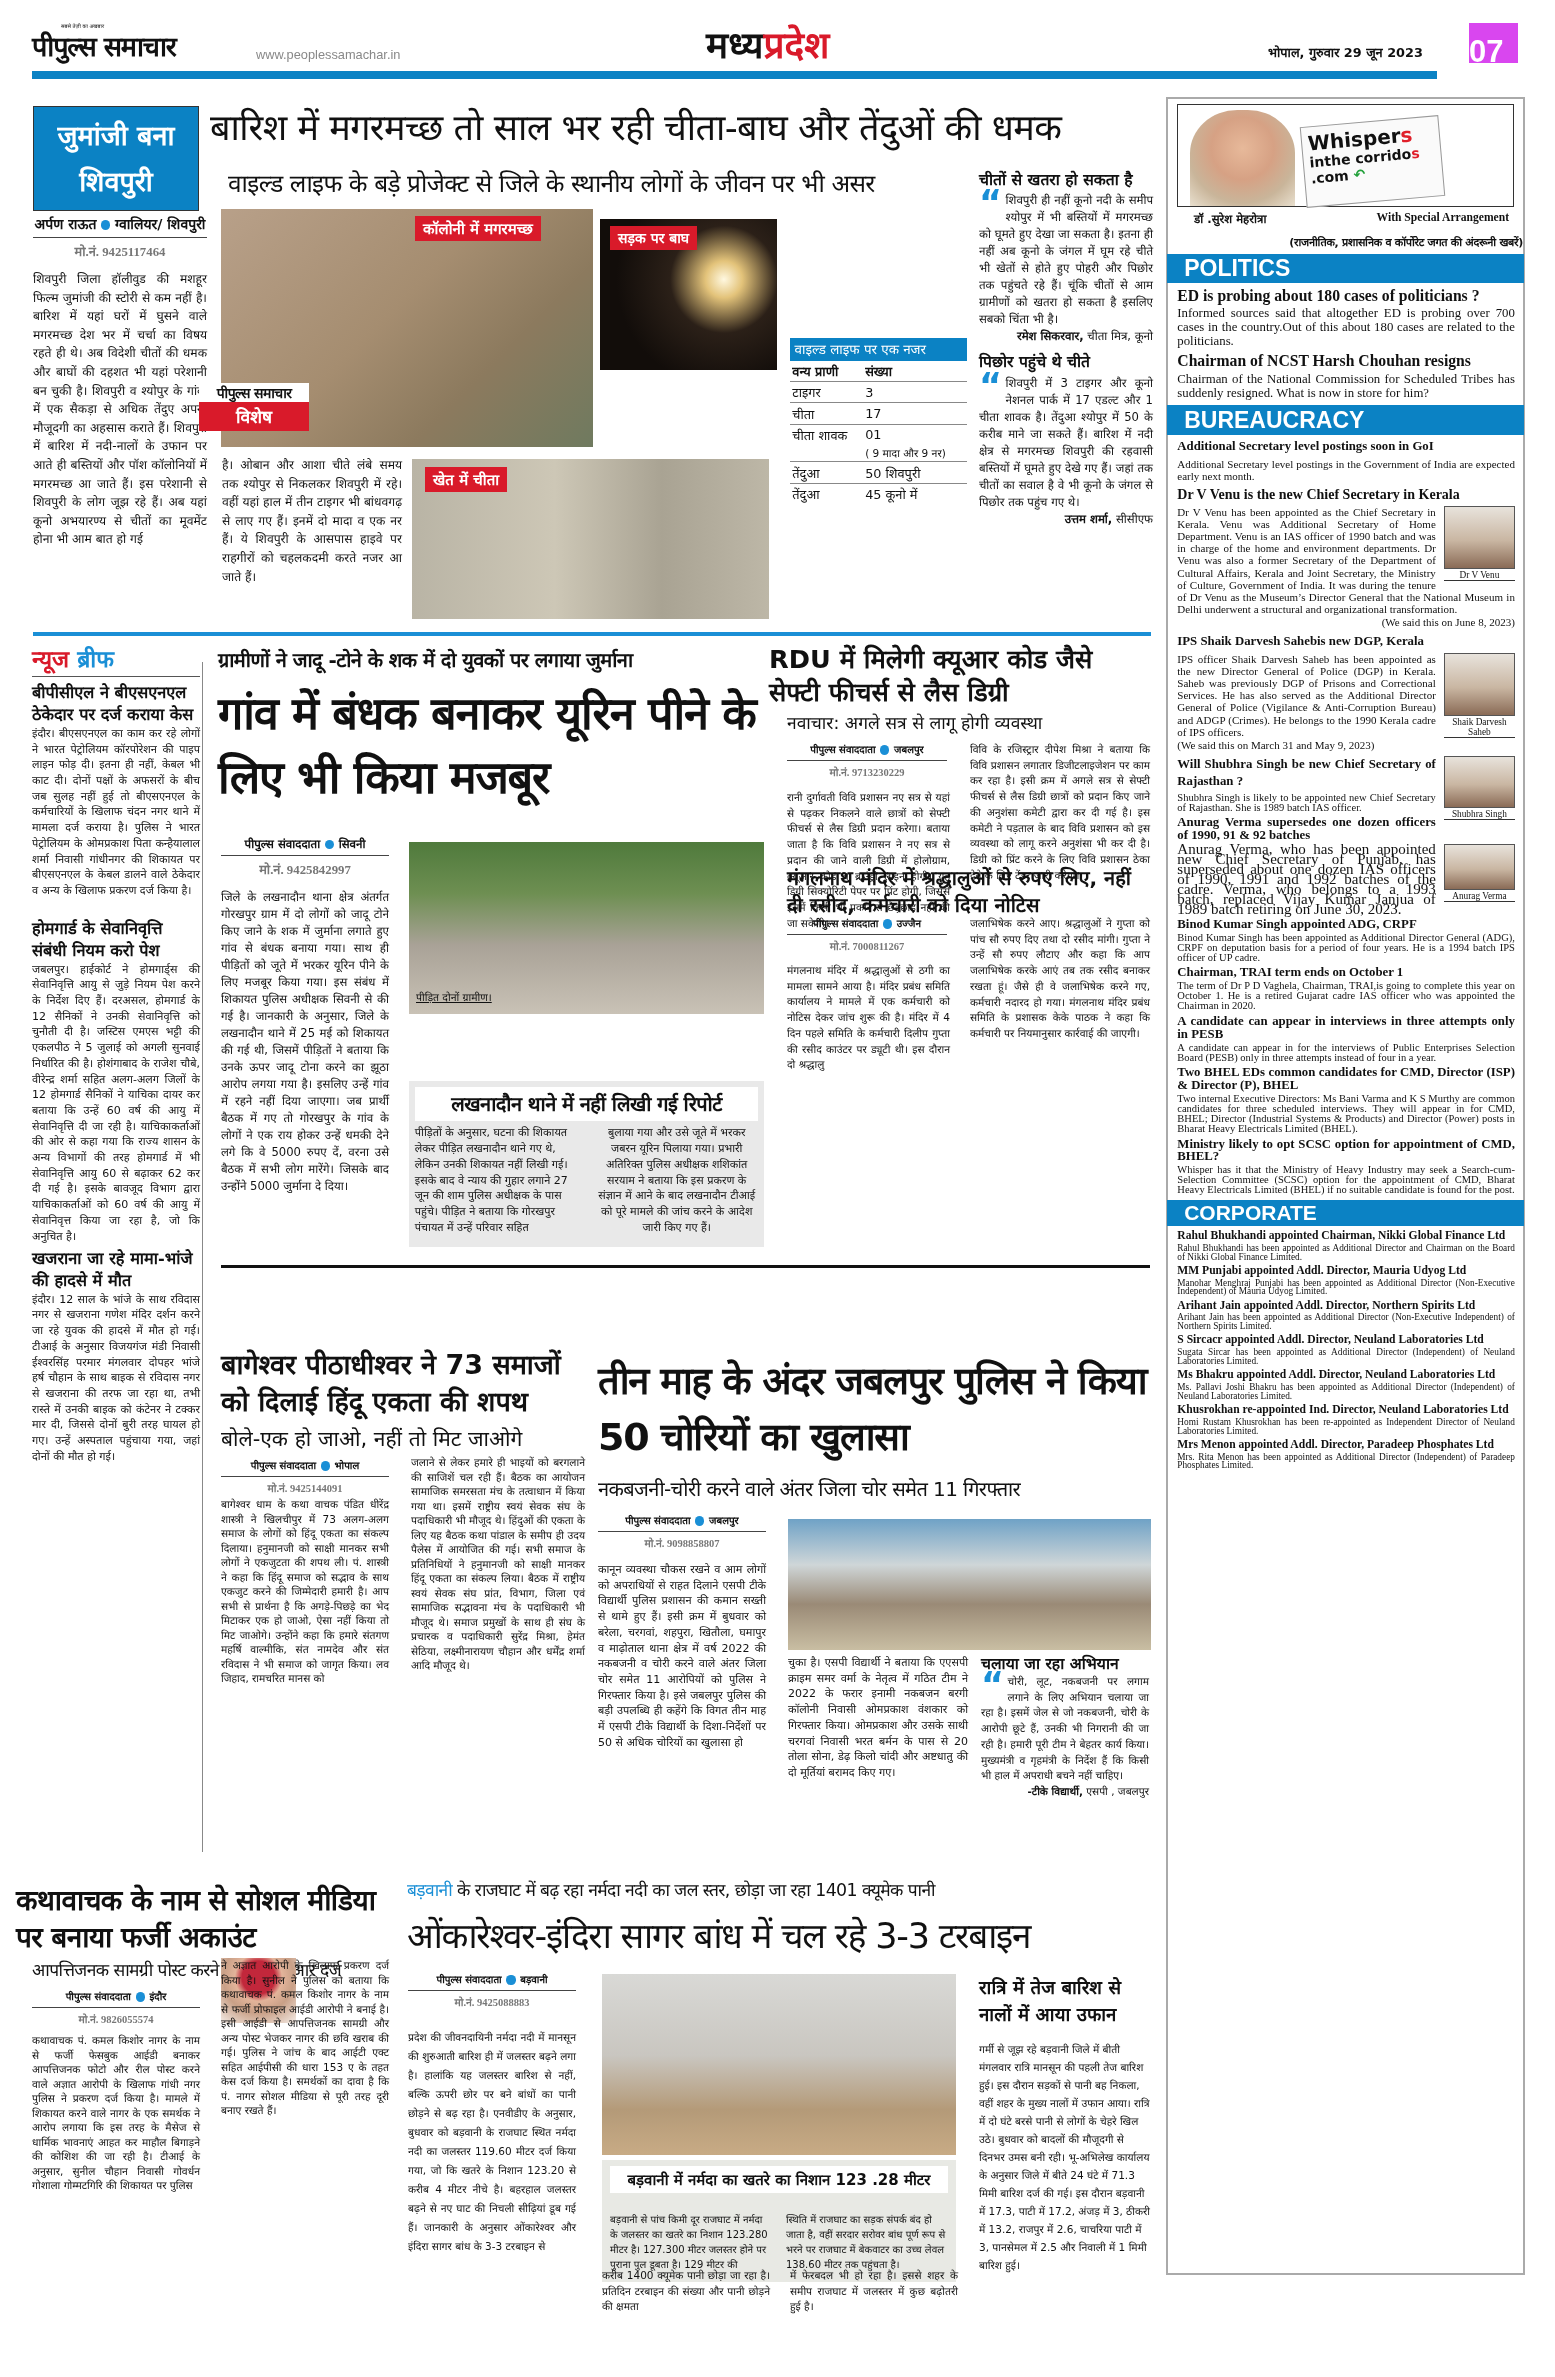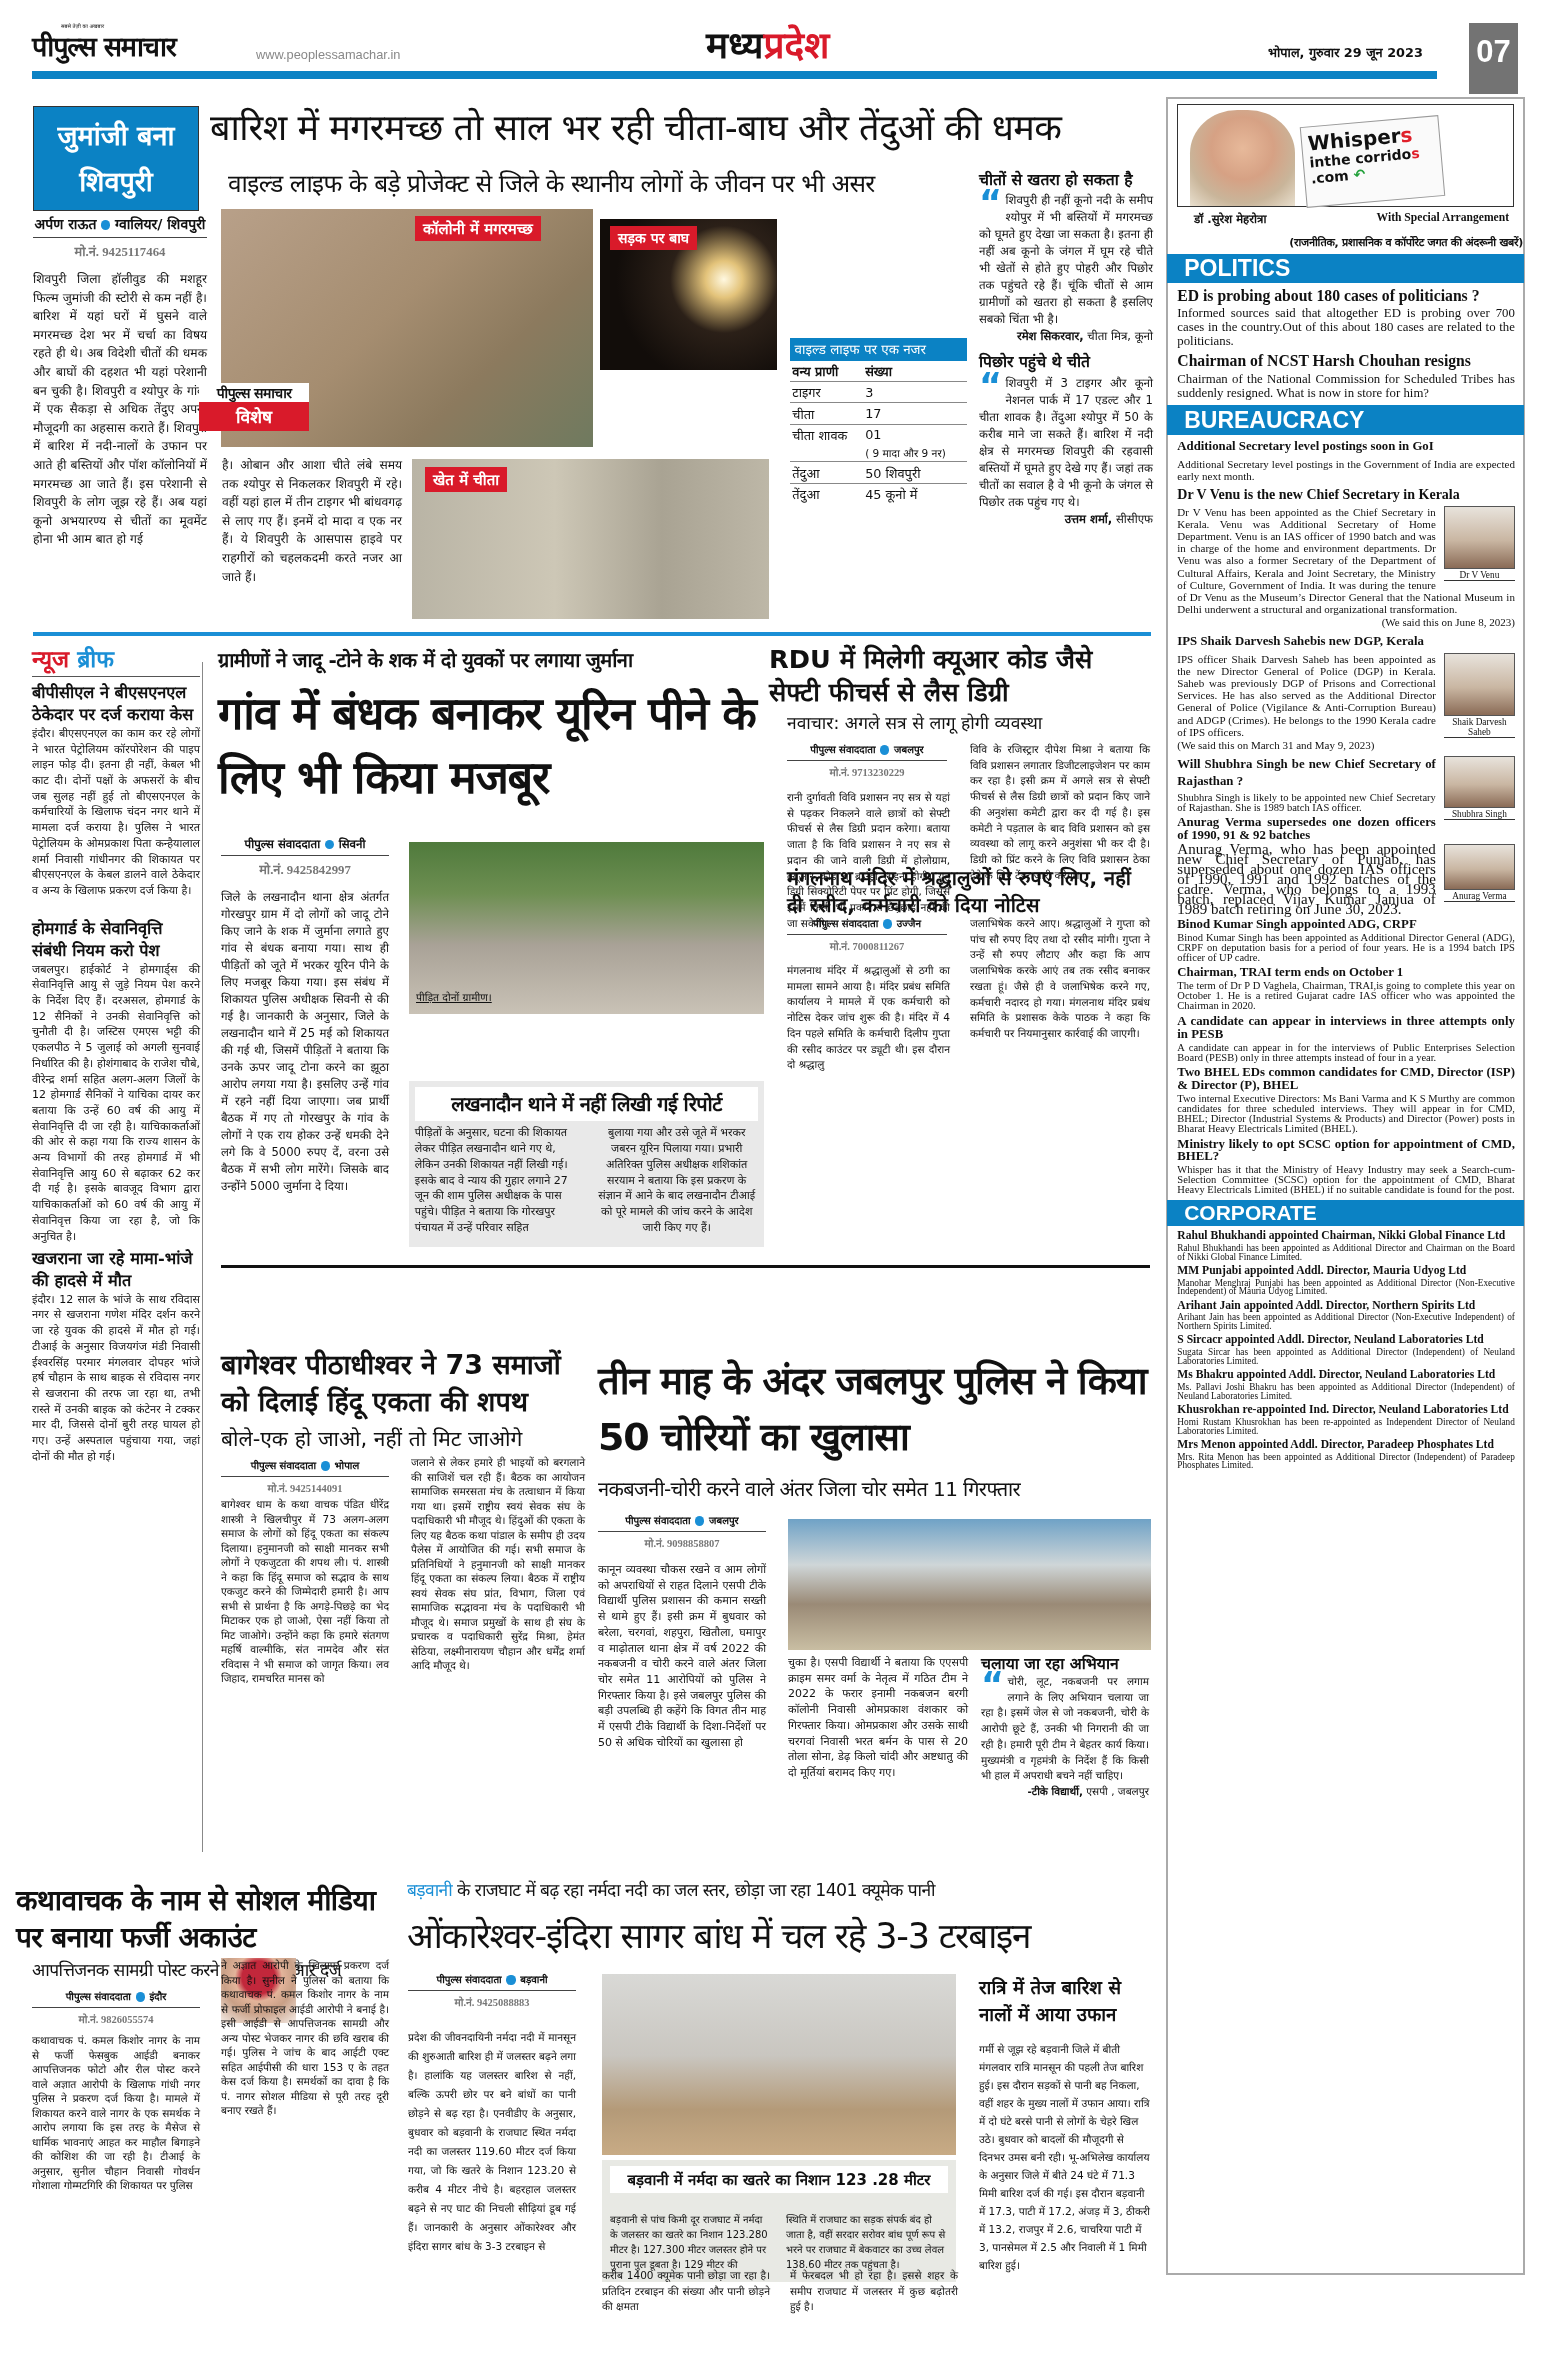--- a/index.html
+++ b/index.html
@@ -35,21 +35,21 @@
 <div class="abs" style="left:32px;top:17.4px;width:1521px;height:67px">
   <div class="abs" style="left:0;top:4.6px;width:221px">
     <div style="font-size:5.2px;margin-left:29px">सबसे तेज़ी का अखबार</div>
     <div style="font-size:27px;font-weight:bold;letter-spacing:-1.2px;line-height:33px">पीपुल्स समाचार</div>
   </div>
   <div class="abs sans" style="left:224px;top:30px;font-size:12.8px;color:#888">www.peoplessamachar.in</div>
   <div class="abs" style="left:674px;top:5.8px;font-size:37px;font-weight:bold;line-height:46px">
     <span>मध्य</span><span style="color:#d91a2a">प्रदेश</span>
   </div>
   <div class="abs" style="left:1236px;top:25.6px;font-size:12.8px;font-weight:bold">भोपाल, गुरुवार 29 जून 2023</div>
-  <div class="abs" style="left:1437px;top:5.8px;width:49px;height:71px;background:#737373;color:#fff;font-size:31px;font-weight:bold;text-align:center;line-height:58px;font-family:'Liberation Sans',sans-serif">07</div>
+  <div class="abs" style="left:1437px;top:5.8px;width:49px;height:40px;background:#d946ef;color:#fff;font-size:31px;font-weight:bold;text-align:left;line-height:58px;font-family:'Liberation Sans',sans-serif">07</div>
 </div>
 <div class="abs" style="left:32px;top:71px;width:1405px;height:8.1px;background:#0b82c4"></div>
 
 <div class="abs" style="left:33px;top:106px;width:166px;height:105px;background:#0b82c4;border:1.2px solid #333;color:#fff;text-align:center;font-size:27px;font-weight:bold;line-height:46px;padding-top:5.8px">
   <span>जुमांजी बना शिवपुरी</span>
 </div>
 <div class="abs cond" style="left:210px;top:106px;width:941px;font-size:36px;line-height:44px;white-space:nowrap">बारिश में मगरमच्छ तो साल भर रही चीता-बाघ और तेंदुओं की धमक</div>
 <div class="abs cond" style="left:228px;top:167px;font-size:24.4px;line-height:33px;white-space:nowrap">वाइल्ड लाइफ के बड़े प्रोजेक्ट से जिले के स्थानीय लोगों के जीवन पर भी असर</div>
 <div class="abs" style="left:33px;top:214px;width:174px">
   <div class="byline"><span>अर्पण राऊत</span><span class="dot"></span><span>ग्वालियर/ शिवपुरी</span></div>

